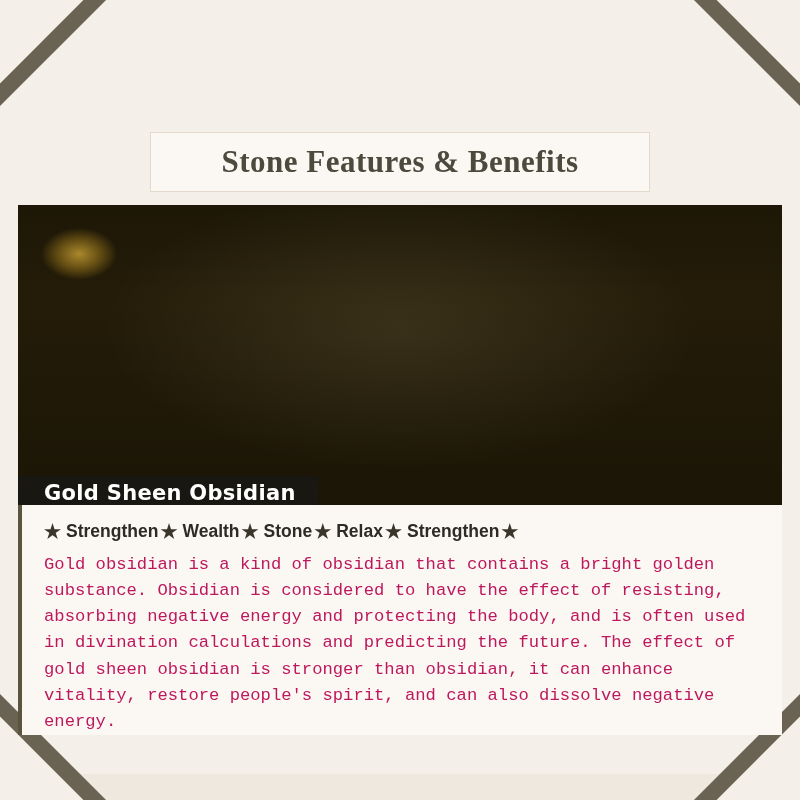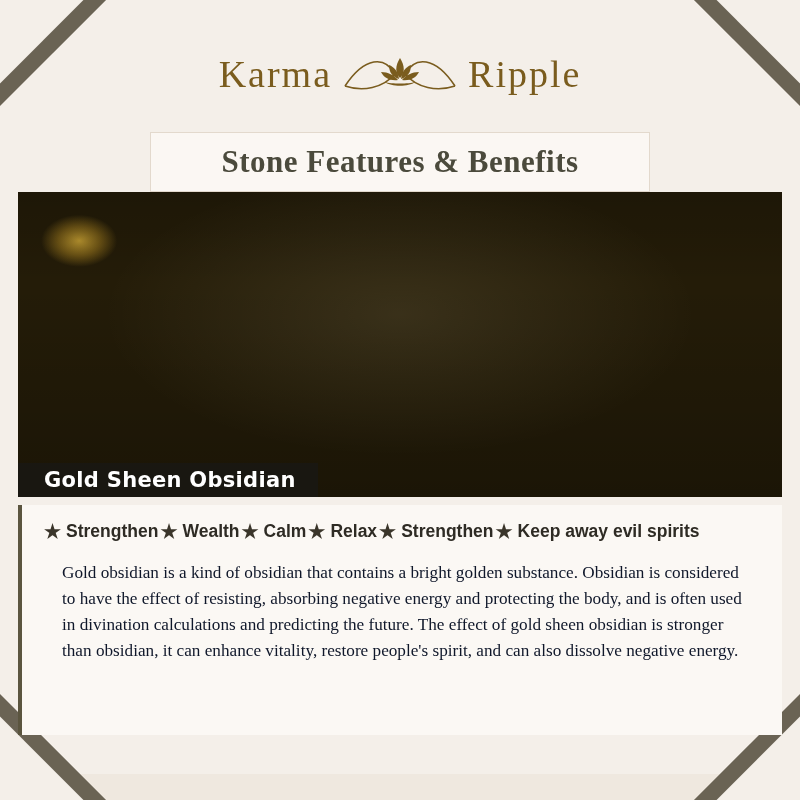--- a/index.html
+++ b/index.html
@@ -114,21 +114,21 @@
     font-family: "Liberation Serif", serif;
     font-weight: bold;
     font-size: 31px;
     color: #4b4a3c;
     letter-spacing: 0.5px;
   }
 
   
   .photo {
     position: absolute;
-    top: 192px;
+    top: 205px;
     left: 18px;
     width: 764px;
     height: 305px;
     overflow: hidden;
     z-index: 2;
     background: #14110d;
   }
   .pebbles {
     position: absolute;
     inset: 0;
@@ -216,23 +216,23 @@
     color: #3a352a;
     font-size: 19px;
     margin: 0 5px 0 2px;
     line-height: 1;
   }
   .benefit:first-child .star { margin-left: 0; }
 
   .body-text {
     font-size: 17.2px;
     line-height: 1.52;
-    color: #0f172a;
-    margin: 18px;
-    font-family: Liberation Serif, serif;
+    color: #be185d;
+    margin: 0;
+    font-family: Liberation Mono, monospace;
   }
 
   .bottom-bar {
     position: absolute;
     left: 0;
     bottom: 0;
     width: 800px;
     height: 26px;
     background: #efe8df;
     z-index: 1;
@@ -243,40 +243,20 @@
 
 <div class="page">
 
   <div class="bottom-bar"></div>
 
   <div class="corner corner-tl"></div>
   <div class="corner corner-tr"></div>
   <div class="corner corner-bl"></div>
   <div class="corner corner-br"></div>
 
-  <div class="brand">
-    <div class="brand-inner">
-      <span class="brand-word">Karma</span>
-      <span class="brand-mark">
-        <svg width="118" height="56" viewBox="0 0 118 56" aria-hidden="true">
-          <path d="M4 40 C 24 10, 44 10, 54 28" fill="none" stroke="#7a5c1e" stroke-width="1.6"></path>
-          <path d="M4 40 C 22 46, 42 42, 54 28" fill="none" stroke="#7a5c1e" stroke-width="1.6"></path>
-          <path d="M114 40 C 94 10, 74 10, 64 28" fill="none" stroke="#7a5c1e" stroke-width="1.6"></path>
-          <path d="M114 40 C 96 46, 76 42, 64 28" fill="none" stroke="#7a5c1e" stroke-width="1.6"></path>
-          <path d="M59 12 C 54 20, 54 27, 59 32 C 64 27, 64 20, 59 12 Z" fill="#7a5c1e"></path>
-          <path d="M48 19 C 48 27, 52 31, 58 33 C 57 25, 53 21, 48 19 Z" fill="#7a5c1e"></path>
-          <path d="M70 19 C 70 27, 66 31, 60 33 C 61 25, 65 21, 70 19 Z" fill="#7a5c1e"></path>
-          <path d="M40 26 C 43 32, 49 35, 57 34 C 53 29, 47 26, 40 26 Z" fill="#7a5c1e"></path>
-          <path d="M78 26 C 75 32, 69 35, 61 34 C 65 29, 71 26, 78 26 Z" fill="#7a5c1e"></path>
-          <path d="M44 36 C 50 41, 68 41, 74 36 C 68 38, 50 38, 44 36 Z" fill="#7a5c1e"></path>
-        </svg>
-      </span>
-      <span class="brand-word">Ripple</span>
-    </div>
-  </div>
 
   <div class="title-band">
     <span class="title-text">Stone Features &amp; Benefits</span>
   </div>
 
   <div class="photo">
     <div class="pebbles"></div>
     <div class="photo-sheen"></div>
     <div class="stone-label">
       <span class="stone-label-text">Gold Sheen Obsidian</span>
@@ -288,33 +268,32 @@
       <span class="benefit">
         <span class="star">★</span>
         <span>Strengthen</span>
       </span>
       <span class="benefit">
         <span class="star">★</span>
         <span>Wealth</span>
       </span>
       <span class="benefit">
         <span class="star">★</span>
-        <span>Calm</span>
+        <span>Stone</span>
       </span>
       <span class="benefit">
         <span class="star">★</span>
         <span>Relax</span>
       </span>
       <span class="benefit">
         <span class="star">★</span>
         <span>Strengthen</span>
       </span>
       <span class="benefit">
         <span class="star">★</span>
-        <span>Keep away evil spirits</span>
       </span>
     </div>
     <p class="body-text">Gold obsidian is a kind of obsidian that contains a bright golden substance. Obsidian is considered to have the effect of resisting, absorbing negative energy and protecting the body, and is often used in divination calculations and predicting the future. The effect of gold sheen obsidian is stronger than obsidian, it can enhance vitality, restore people's spirit, and can also dissolve negative energy.</p>
   </div>
 
   <div class="corner-inner ci-tl"></div>
   <div class="corner-inner ci-tr"></div>
   <div class="corner-inner ci-bl"></div>
   <div class="corner-inner ci-br"></div>
 

